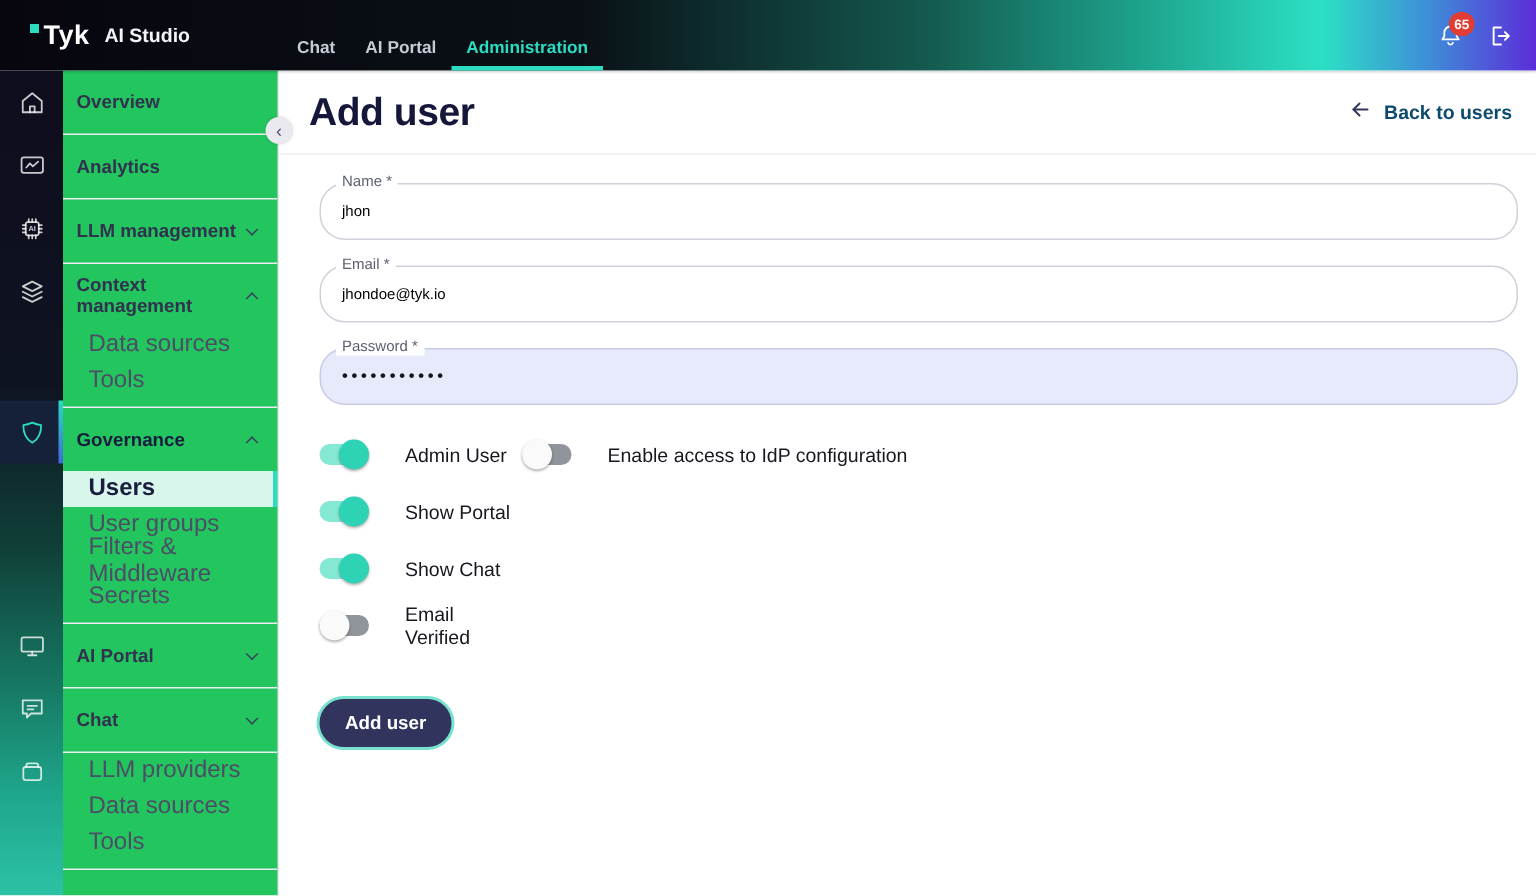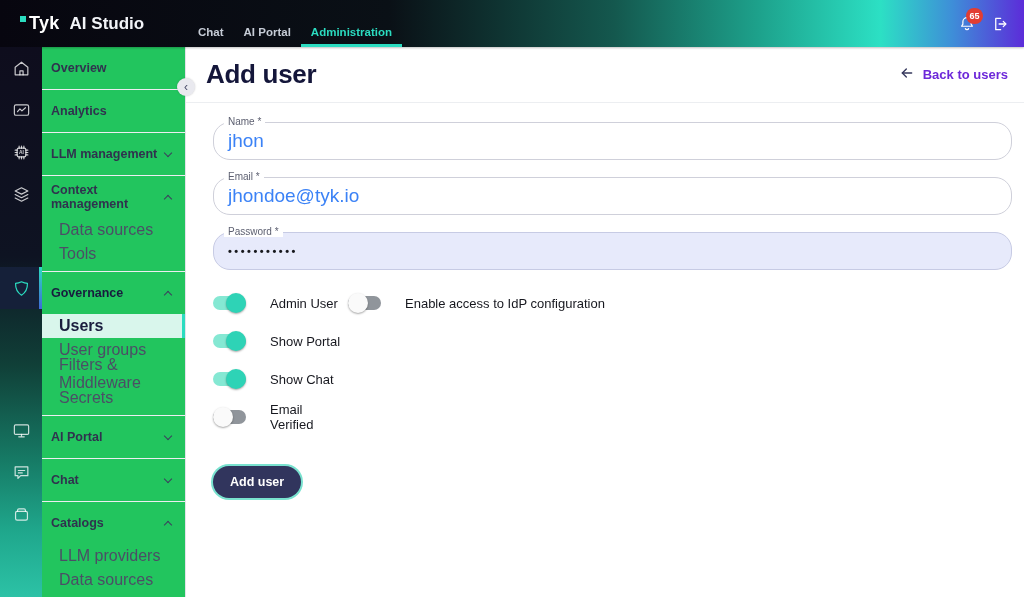--- a/index.html
+++ b/index.html
@@ -8,21 +8,21 @@
 
   
   .topbar {
     height:47px; display:flex; align-items:center; position:relative;
     background:linear-gradient(90deg,#07060f 0%,#0a1016 38%,#14584e 60%,#1da18b 74%,#2ce0c4 86%,#3e8ed8 93%,#5c2cd9 100%);
     box-shadow:0 1px 2px rgba(0,0,0,.25);
   }
   .logo { display:flex; align-items:center; margin-left:20px; }
   .logo-mark { width:6px; height:6px; background:var(--accent); margin-right:3px; margin-top:-9px; }
   .logo-brand { color:#fff; font-size:18px; font-weight:800; letter-spacing:.3px; }
-  .logo-product { color:#f2f4f8; font-size:17px; font-weight:600; margin-left:10px; }
+  .logo-product { color:#f2f4f8; font-size:13px; font-weight:600; margin-left:10px; }
   .nav { position:absolute; left:188px; top:0; height:100%; display:flex; }
   .tab { height:100%; display:flex; align-items:flex-end; padding:0 10px 9px 10px; font-size:11.5px; font-weight:600; color:#c6ccd6; position:relative; cursor:pointer; }
   .tab.active { color:var(--accent); }
   .tab.active::after { content:''; position:absolute; left:0; right:0; bottom:0; height:3px; background:var(--accent); }
   .topbar-right { position:absolute; right:14px; top:0; height:100%; display:flex; align-items:center; gap:16px; }
   .bell-wrap { position:relative; width:18px; height:18px; color:#fff; }
   .badge { position:absolute; top:-7px; left:8px; min-width:17px; height:16px; border-radius:9px; background:var(--badge-red); color:#fff; font-size:9px; font-weight:700; display:flex; align-items:center; justify-content:center; padding:0 3px; }
   .logout-wrap { width:18px; height:18px; color:#fff; }
   .bell-wrap svg,.logout-wrap svg { width:18px; height:18px; display:block; }
 
@@ -49,28 +49,28 @@
   .sub { padding-bottom:5px; }
   .sub-item { height:24px; display:flex; align-items:center; padding-left:17px; font-size:16px; color:#4c4e66; cursor:pointer; }
   .sub-item.active { background:var(--active-item-bg); box-shadow:inset -3px 0 0 var(--accent); font-weight:700; color:#1a1d3e; }
 
   .collapse-btn { position:absolute; left:177px; top:78px; width:18px; height:18px; border-radius:50%; background:#e9e9ef; border:none; color:#4b4e6a; font-size:12px; line-height:16px; text-align:center; cursor:pointer; z-index:5; box-shadow:0 0 2px rgba(0,0,0,.2); padding:0; }
 
   
   .main { flex:1; background:#fff; display:flex; flex-direction:column; }
   .main-header { height:56px; flex:none; border-bottom:1px solid #eceef1; display:flex; align-items:center; justify-content:space-between; padding:0 16px 0 20px; }
   .page-title { font-size:26px; font-weight:800; color:var(--heading-navy); letter-spacing:-.3px; }
-  .back-link { display:flex; align-items:center; gap:8px; font-size:13px; font-weight:700; color:#6d28d9; cursor:pointer; }
+  .back-link { display:flex; align-items:center; gap:8px; font-size:13px; font-weight:700; color:#0c4a6e; cursor:pointer; }
   .back-link svg { width:16px; height:16px; }
 
   .form-area { padding:19px 12px 0 27px; }
   .mfield { position:relative; height:38px; border:1px solid #cfd0da; border-radius:17px; background:#fff; display:flex; align-items:center; padding:0 14px; margin-bottom:17px; }
   .mfield.filled { background:var(--password-fill); border-color:#c7cbe4; }
   .flabel { position:absolute; top:-7px; left:10px; background:#fff; padding:0 4px; font-size:10px; color:#5c5f70; }
-  .fvalue { font-size:19px; color:#3b82f6; }
+  .fvalue { font-size:10px; color:#000000; }
   .fvalue.pwd { font-size:11px; font-weight:700; letter-spacing:2.5px; color:#16171c; }
 
   .toggles { display:flex; margin-top:23px; }
   .tcol-left { width:135px; flex:none; }
   .toggle-row { display:flex; align-items:center; gap:24px; height:20px; margin-bottom:18px; cursor:pointer; }
   .switch { position:relative; width:33px; height:20px; flex:none; }
   .switch .track { position:absolute; top:3px; left:0; width:33px; height:14px; border-radius:7px; }
   .switch .thumb { position:absolute; top:0; width:20px; height:20px; border-radius:50%; box-shadow:0 1px 2px rgba(0,0,0,.35); }
   .switch.on .track { background:var(--toggle-on-track); }
   .switch.on .thumb { background:var(--toggle-on-thumb); left:13px; }
@@ -225,24 +225,20 @@
           <span class="chev down"></span>
         </div>
       </div>
       <div class="sec">
         <div class="sec-head">
           <span class="sec-label">Chat</span>
           <span class="chev down"></span>
         </div>
       </div>
       <div class="sec">
-        <div class="sec-head">
-          <span class="sec-label">Catalogs</span>
-          <span class="chev up"></span>
-        </div>
         <div class="sub">
           <div class="sub-item">LLM providers</div>
           <div class="sub-item">Data sources</div>
           <div class="sub-item">Tools</div>
         </div>
       </div>
     </div>
 
   <div class="main">
     <div class="main-header">

